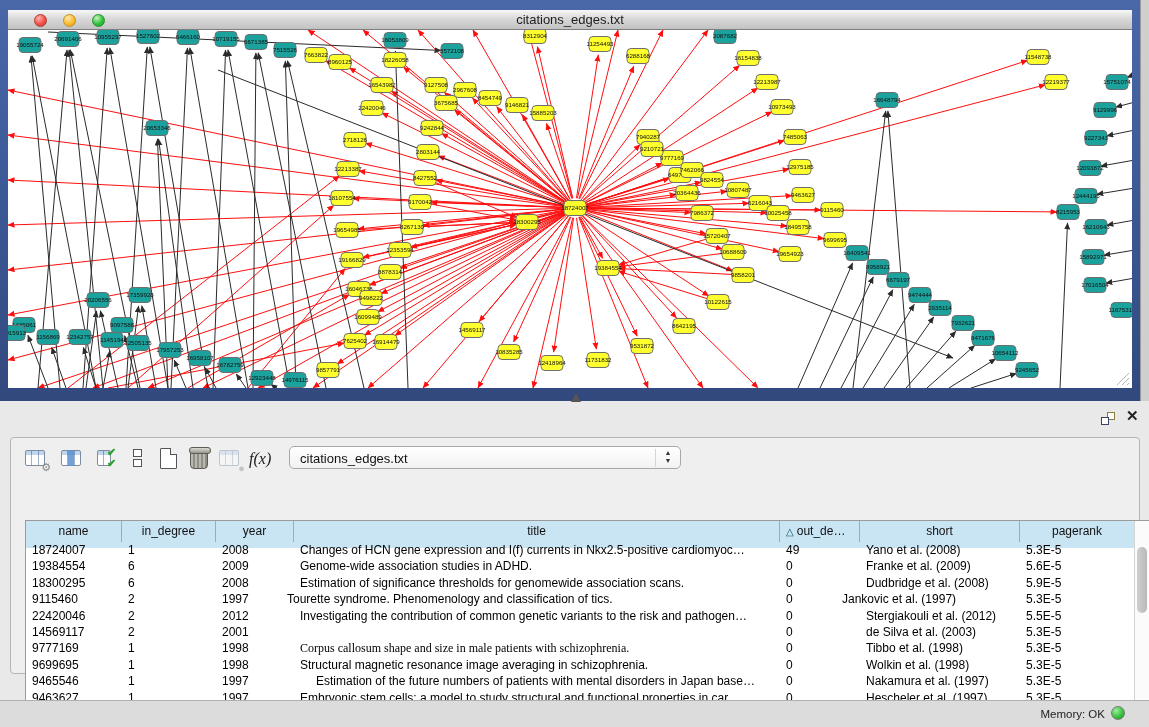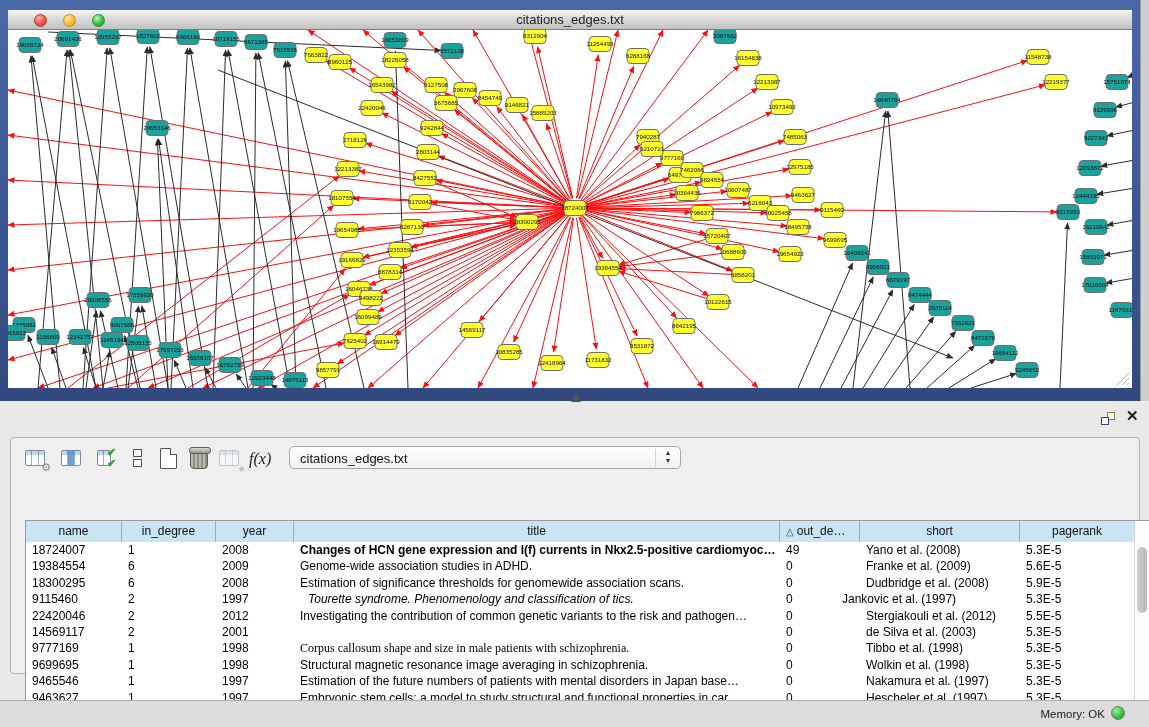--- a/index.html
+++ b/index.html
@@ -58,21 +58,21 @@
   .disabled { opacity:.42; }
 
   #combo { left:278px; top:8px; width:392px; height:23px; background:linear-gradient(180deg,#ffffff,#f2f2f2);
     border:1px solid #A8A8A8; border-radius:5px; }
   #combo-text { left:10px; top:4px; font-size:13px; color:#111; }
   #combo-stepper { right:6px; top:2px; width:12px; height:18px; font-size:7px; color:#333; line-height:8px; text-align:center;}
   #combo-divider { right:24px; top:2px; width:1px; height:18px; background:#d5d5d5; }
 
   
   #data-table { left:14px; top:82px; width:1125px; height:187px; background:#fff; border:1px solid #9a9a9a; }
-  #thead { left:0; top:0; width:1109px; height:21px; background:#C9E4F3; }
+  #thead { left:0; top:0; width:1109px; height:27px; background:#C9E4F3; }
   .th { position:absolute; top:0; height:21px; border-right:1px solid #8FAFC4; font-size:12px; color:#111;
         text-align:center; line-height:21px; overflow:hidden; white-space:nowrap; }
   .th.sorted { text-align:left; padding-left:6px; }
   .sort-tri { font-size:10px; color:#16525F; padding-right:3px;}
   #tbody { left:0; top:21px; width:1109px; height:164px; overflow:hidden; }
   .tr { position:absolute; left:0; width:1109px; height:16.4px; }
   .td { position:absolute; top:0; height:16.4px; font-size:12px; color:#000; line-height:16px;
         padding-left:6px; overflow:hidden; white-space:nowrap; }
   #vscroll { right:0; top:0; width:15px; height:185px; background:#FBFBFB; border-left:1px solid #D4D4D4; }
   #vthumb { left:2px; top:26px; width:10px; height:66px; background:linear-gradient(90deg,#CFCFCF,#B9B9B9); border-radius:6px; }
@@ -569,21 +569,21 @@
           <div class="th" style="left: 268px; width: 486px;">title</div>
           <div class="th sorted" style="left: 754px; width: 80px;"><span class="sort-tri">△</span>out_de…</div>
           <div class="th" style="left: 834px; width: 160px;">short</div>
           <div class="th" style="left: 994px; width: 115px;">pagerank</div>
         </div>
       <div class="abs" id="tbody">
           <div class="tr" style="top: 0px;">
             <div class="td" style="left: 0px; width: 96px;">18724007</div>
             <div class="td" style="left: 96px; width: 94px;">1</div>
             <div class="td" style="left: 190px; width: 78px;">2008</div>
-            <div class="td" style="left: 268px; width: 486px; font-weight: bold;">Changes of HCN gene expression and I(f) currents in Nkx2.5-positive cardiomyoc…</div>
+            <div class="td" style="left: 268px; width: 486px;">Changes of HCN gene expression and I(f) currents in Nkx2.5-positive cardiomyoc…</div>
             <div class="td" style="left: 754px; width: 80px;">49</div>
             <div class="td" style="left: 834px; width: 160px;">Yano et al. (2008)</div>
             <div class="td" style="left: 994px; width: 115px;">5.3E-5</div>
           </div>
           <div class="tr" style="top: 16.4px;">
             <div class="td" style="left: 0px; width: 96px;">19384554</div>
             <div class="td" style="left: 96px; width: 94px;">6</div>
             <div class="td" style="left: 190px; width: 78px;">2009</div>
             <div class="td" style="left: 268px; width: 486px;">Genome-wide association studies in ADHD.</div>
             <div class="td" style="left: 754px; width: 80px;">0</div>
@@ -596,21 +596,21 @@
             <div class="td" style="left: 190px; width: 78px;">2008</div>
             <div class="td" style="left: 268px; width: 486px;">Estimation of significance thresholds for genomewide association scans.</div>
             <div class="td" style="left: 754px; width: 80px;">0</div>
             <div class="td" style="left: 834px; width: 160px;">Dudbridge et al. (2008)</div>
             <div class="td" style="left: 994px; width: 115px;">5.9E-5</div>
           </div>
           <div class="tr" style="top: 49.2px;">
             <div class="td" style="left: 0px; width: 96px;">9115460</div>
             <div class="td" style="left: 96px; width: 94px;">2</div>
             <div class="td" style="left: 190px; width: 78px;">1997</div>
-            <div class="td" style="left: 276px; width: 486px; font-style: italic;">Tourette syndrome. Phenomenology and classification of tics.</div>
+            <div class="td" style="left: 255px; width: 486px;">Tourette syndrome. Phenomenology and classification of tics.</div>
             <div class="td" style="left: 754px; width: 80px;">0</div>
             <div class="td" style="left: 810px; width: 160px;">Jankovic et al. (1997)</div>
             <div class="td" style="left: 994px; width: 115px;">5.3E-5</div>
           </div>
           <div class="tr" style="top: 65.6px;">
             <div class="td" style="left: 0px; width: 96px;">22420046</div>
             <div class="td" style="left: 96px; width: 94px;">2</div>
             <div class="td" style="left: 190px; width: 78px;">2012</div>
             <div class="td" style="left: 268px; width: 486px;">Investigating the contribution of common genetic variants to the risk and pathogen…</div>
             <div class="td" style="left: 754px; width: 80px;">0</div>
@@ -640,21 +640,21 @@
             <div class="td" style="left: 190px; width: 78px;">1998</div>
             <div class="td" style="left: 268px; width: 486px;">Structural magnetic resonance image averaging in schizophrenia.</div>
             <div class="td" style="left: 754px; width: 80px;">0</div>
             <div class="td" style="left: 834px; width: 160px;">Wolkin et al. (1998)</div>
             <div class="td" style="left: 994px; width: 115px;">5.3E-5</div>
           </div>
           <div class="tr" style="top: 131.2px;">
             <div class="td" style="left: 0px; width: 96px;">9465546</div>
             <div class="td" style="left: 96px; width: 94px;">1</div>
             <div class="td" style="left: 190px; width: 78px;">1997</div>
-            <div class="td" style="left: 268px; width: 486px;">Estimation of the future numbers of patients with mental disorders in Japan base…</div>
+            <div class="td" style="left: 284px; width: 486px;">Estimation of the future numbers of patients with mental disorders in Japan base…</div>
             <div class="td" style="left: 754px; width: 80px;">0</div>
             <div class="td" style="left: 834px; width: 160px;">Nakamura et al. (1997)</div>
             <div class="td" style="left: 994px; width: 115px;">5.3E-5</div>
           </div>
           <div class="tr" style="top: 147.6px;">
             <div class="td" style="left: 0px; width: 96px;">9463627</div>
             <div class="td" style="left: 96px; width: 94px;">1</div>
             <div class="td" style="left: 190px; width: 78px;">1997</div>
             <div class="td" style="left: 268px; width: 486px;">Embryonic stem cells: a model to study structural and functional properties in car…</div>
             <div class="td" style="left: 754px; width: 80px;">0</div>

